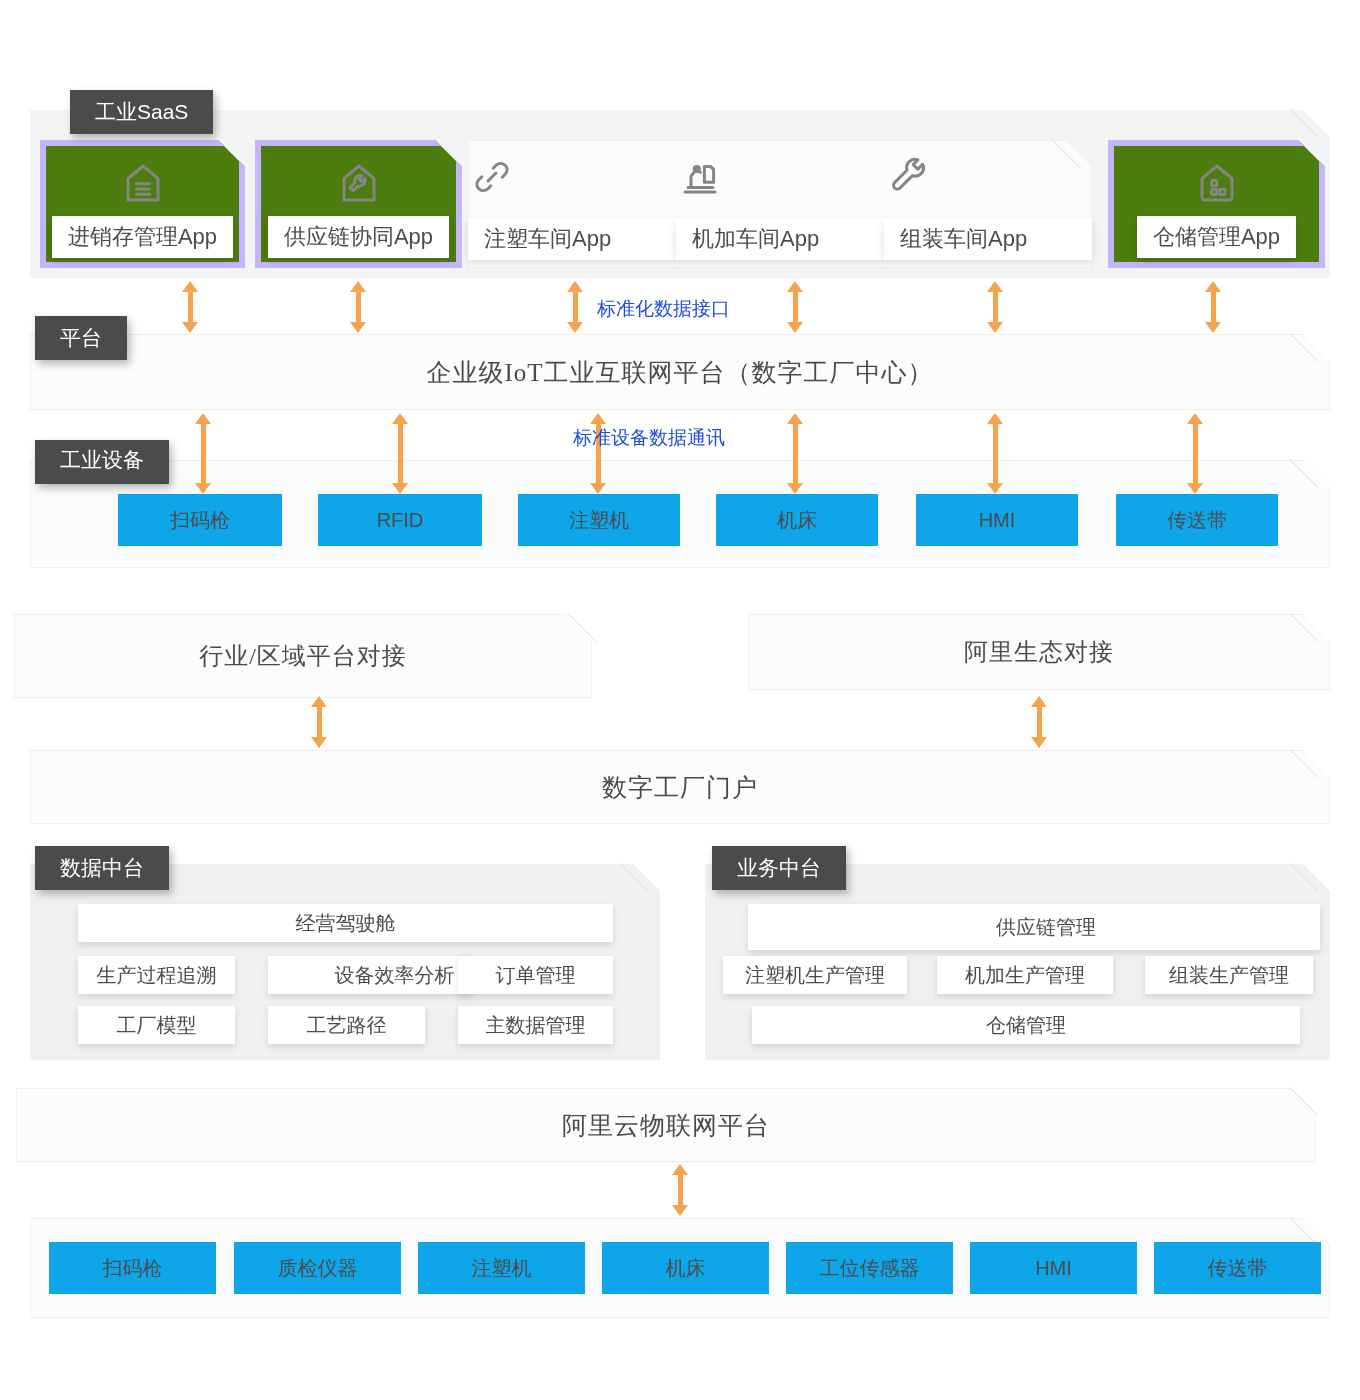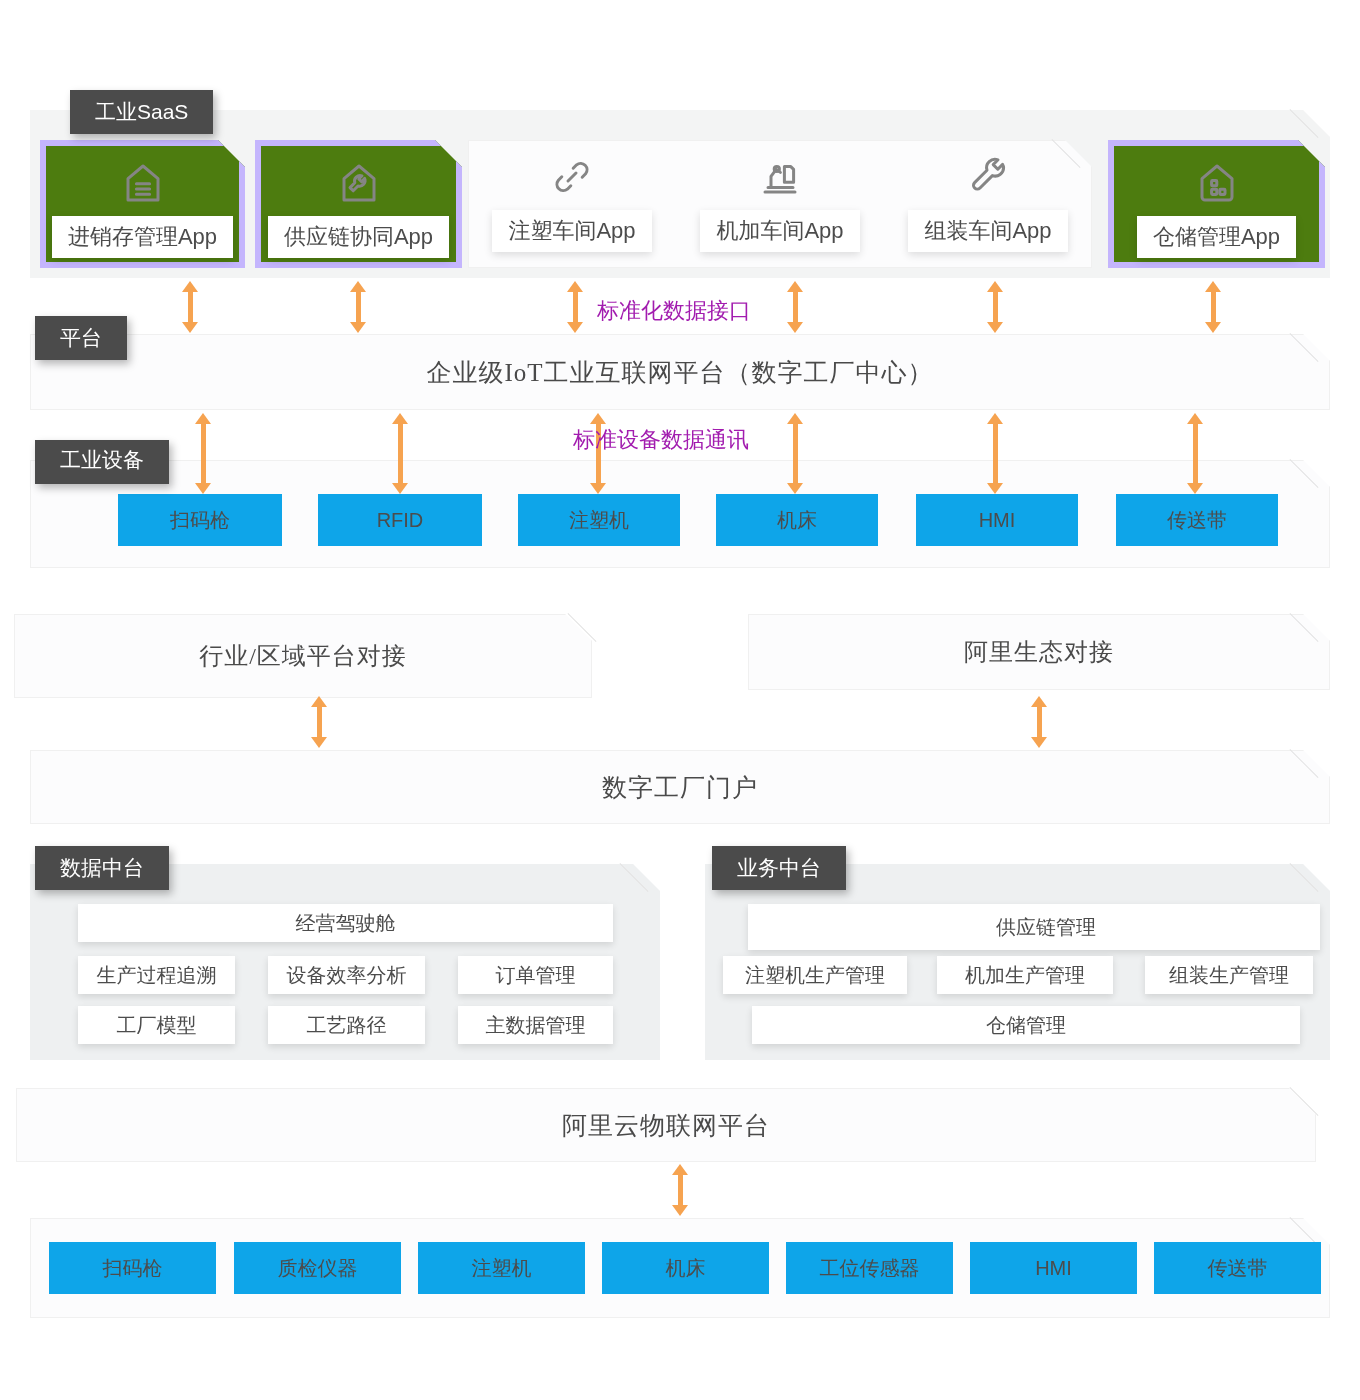--- a/index.html
+++ b/index.html
@@ -33,32 +33,32 @@
     position:absolute;background:#4d7c0f;border:6px solid #c4b5fd;box-sizing:border-box;
     box-shadow:0 2px 8px rgba(0,0,0,.07);
     display:flex;flex-direction:column;align-items:center;padding-top:13px;
   }
   .card .icon{width:48px;height:48px;flex:0 0 auto;}
   .applabel{
     margin-top:9px;background:#ffffff;box-shadow:0 3px 8px rgba(0,0,0,.13);
     font-size:22px;color:#4c4c4c;padding:6px 16px;white-space:nowrap;
   }
   .groupcells{position:absolute;display:flex;}
-  .cell{flex:1 1 0;display:flex;flex-direction:column;align-items:center;padding-top:13px;}
+  .cell{flex:1 1 0;display:flex;flex-direction:column;padding-top:13px;gap:8px;}
   .cell .icon{width:48px;height:48px;}
   
   .v-arrow{
     position:absolute;width:16px;z-index:5;
     background:linear-gradient(#f6a350,#f6a350) no-repeat center/5px calc(100% - 20px);
   }
   .v-arrow::before{content:"";position:absolute;top:0;left:0;
     border-left:8px solid transparent;border-right:8px solid transparent;border-bottom:11px solid #f6a350;}
   .v-arrow::after{content:"";position:absolute;bottom:0;left:0;
     border-left:8px solid transparent;border-right:8px solid transparent;border-top:11px solid #f6a350;}
-  .caption{position:absolute;z-index:6;font-size:22px;color:#a21caf;white-space:nowrap;}
+  .caption{position:absolute;z-index:6;font-size:19px;color:#1d4ed8;white-space:nowrap;}
   
   .graybox{
     position:absolute;background:#0ea5e9;display:flex;align-items:center;justify-content:center;
     font-size:20px;color:#4c4c4c;z-index:4;white-space:nowrap;
   }
   
   .whitebox{
     position:absolute;background:#ffffff;box-shadow:0 3px 7px rgba(0,0,0,.12);
     display:flex;align-items:center;justify-content:center;font-size:20px;color:#4c4c4c;white-space:nowrap;
   }
@@ -175,21 +175,21 @@
   <div class="whitepanel notch" style="left:30px;top:750px;width:1300px;height:74px;">
     <div class="bar-text">数字工厂门户</div>
   </div>
   <div class="fold" style="left:1284px;top:763px;"></div>
 
   <div class="panel notch" style="left:30px;top:864px;width:630px;height:196px;background:#eef0f1;"></div>
   <div class="fold" style="left:614px;top:877px;"></div>
   <div class="tag" style="left:35px;top:846px;">数据中台</div>
   <div class="whitebox" style="left:78px;top:904px;width:535px;height:38px;">经营驾驶舱</div>
   <div class="whitebox" style="left:78px;top:956px;width:157px;height:38px;">生产过程追溯</div>
-  <div class="whitebox" style="left:268px;top:956px;width:157px;height:38px;">设备效率分析</div>
+  <div class="whitebox" style="left:268px;top:956px;width:157px;height:38px;padding-left:48px;">设备效率分析</div>
   <div class="whitebox" style="left:458px;top:956px;width:155px;height:38px;">订单管理</div>
   <div class="whitebox" style="left:78px;top:1006px;width:157px;height:38px;">工厂模型</div>
   <div class="whitebox" style="left:268px;top:1006px;width:157px;height:38px;">工艺路径</div>
   <div class="whitebox" style="left:458px;top:1006px;width:155px;height:38px;">主数据管理</div>
 
   <div class="panel notch" style="left:705px;top:864px;width:625px;height:196px;background:#eef0f1;"></div>
   <div class="fold" style="left:1284px;top:877px;"></div>
   <div class="tag" style="left:712px;top:846px;">业务中台</div>
   <div class="whitebox" style="left:748px;top:904px;width:548px;height:46px;padding-left:24px;">供应链管理</div>
   <div class="whitebox" style="left:723px;top:956px;width:184px;height:38px;">注塑机生产管理</div>

